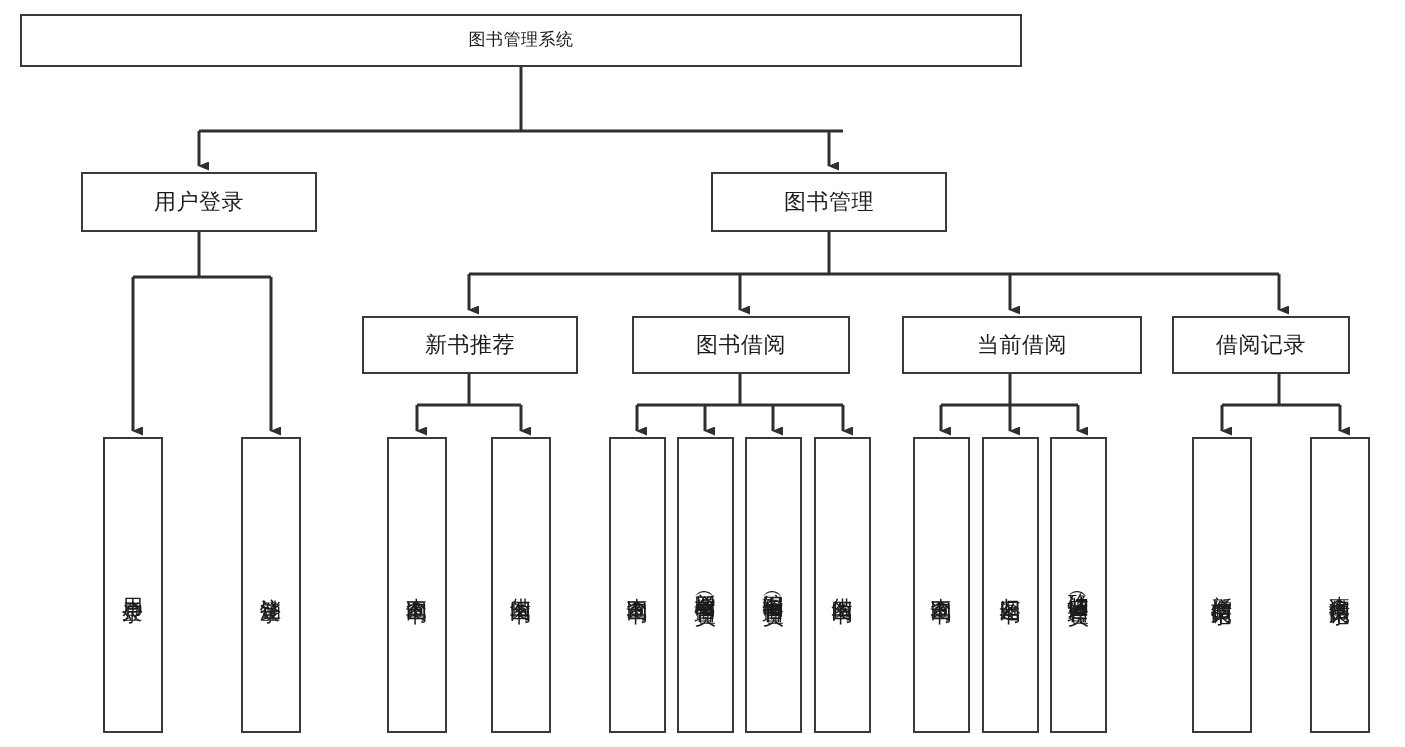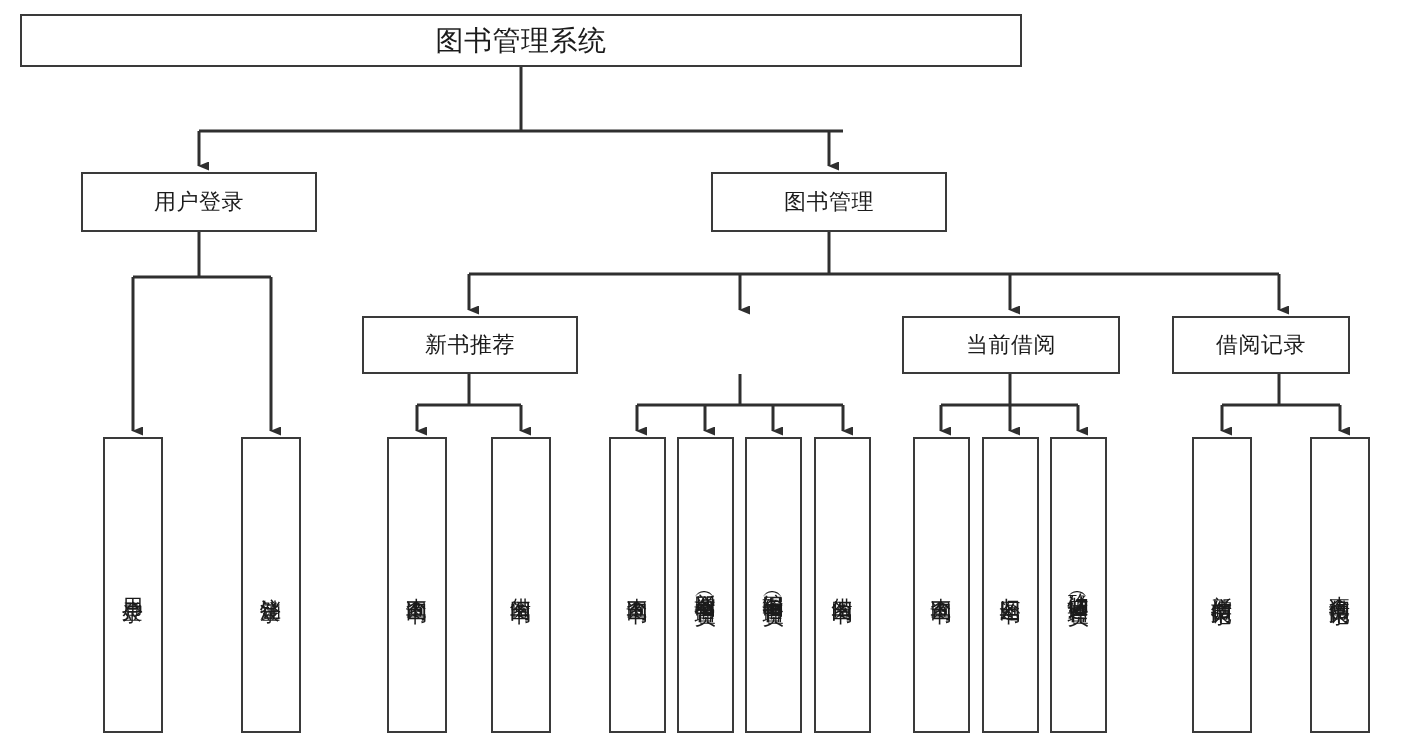--- a/index.html
+++ b/index.html
@@ -41,21 +41,21 @@
     line-height: 1.18;
     text-align: center;
     white-space: pre-line;
   }
   
   .node.horiz .label {
     font-size: 22px;
     letter-spacing: 0.5px;
   }
   .node.root .label {
-    font-size: 28px;
+    font-size: 17px;
   }
   
   .node.vert {
     align-items: center;
     justify-content: center;
   }
   .node.vert .label {
     writing-mode: vertical-rl;
     text-orientation: upright;
     font-size: 21px;
@@ -138,21 +138,24 @@
   <div class="node horiz" style="left:81px; top:172px; width:236px; height:60px;">
     <span class="label">用户登录</span>
   </div>
   <div class="node horiz" style="left:711px; top:172px; width:236px; height:60px;">
     <span class="label">图书管理</span>
   </div>
 
   <div class="node horiz" style="left:362px; top:316px; width:216px; height:58px;">
     <span class="label">新书推荐</span>
   </div>
-  <div class="node horiz" style="left:902px; top:316px; width:218px; height:58px;">
+  <div class="node horiz" style="left:632px; top:316px; width:218px; height:58px;">
+    <span class="label">图书借阅</span>
+  </div>
+  <div class="node horiz" style="left:902px; top:316px; width:240px; height:58px;">
     <span class="label">当前借阅</span>
   </div>
   <div class="node horiz" style="left:1172px; top:316px; width:178px; height:58px;">
     <span class="label">借阅记录</span>
   </div>
 
   <div class="node vert" style="left:103px; top:437px; width:60px; height:296px;">
     <span class="label">用户登录</span>
   </div>
   <div class="node vert" style="left:241px; top:437px; width:60px; height:296px;">

